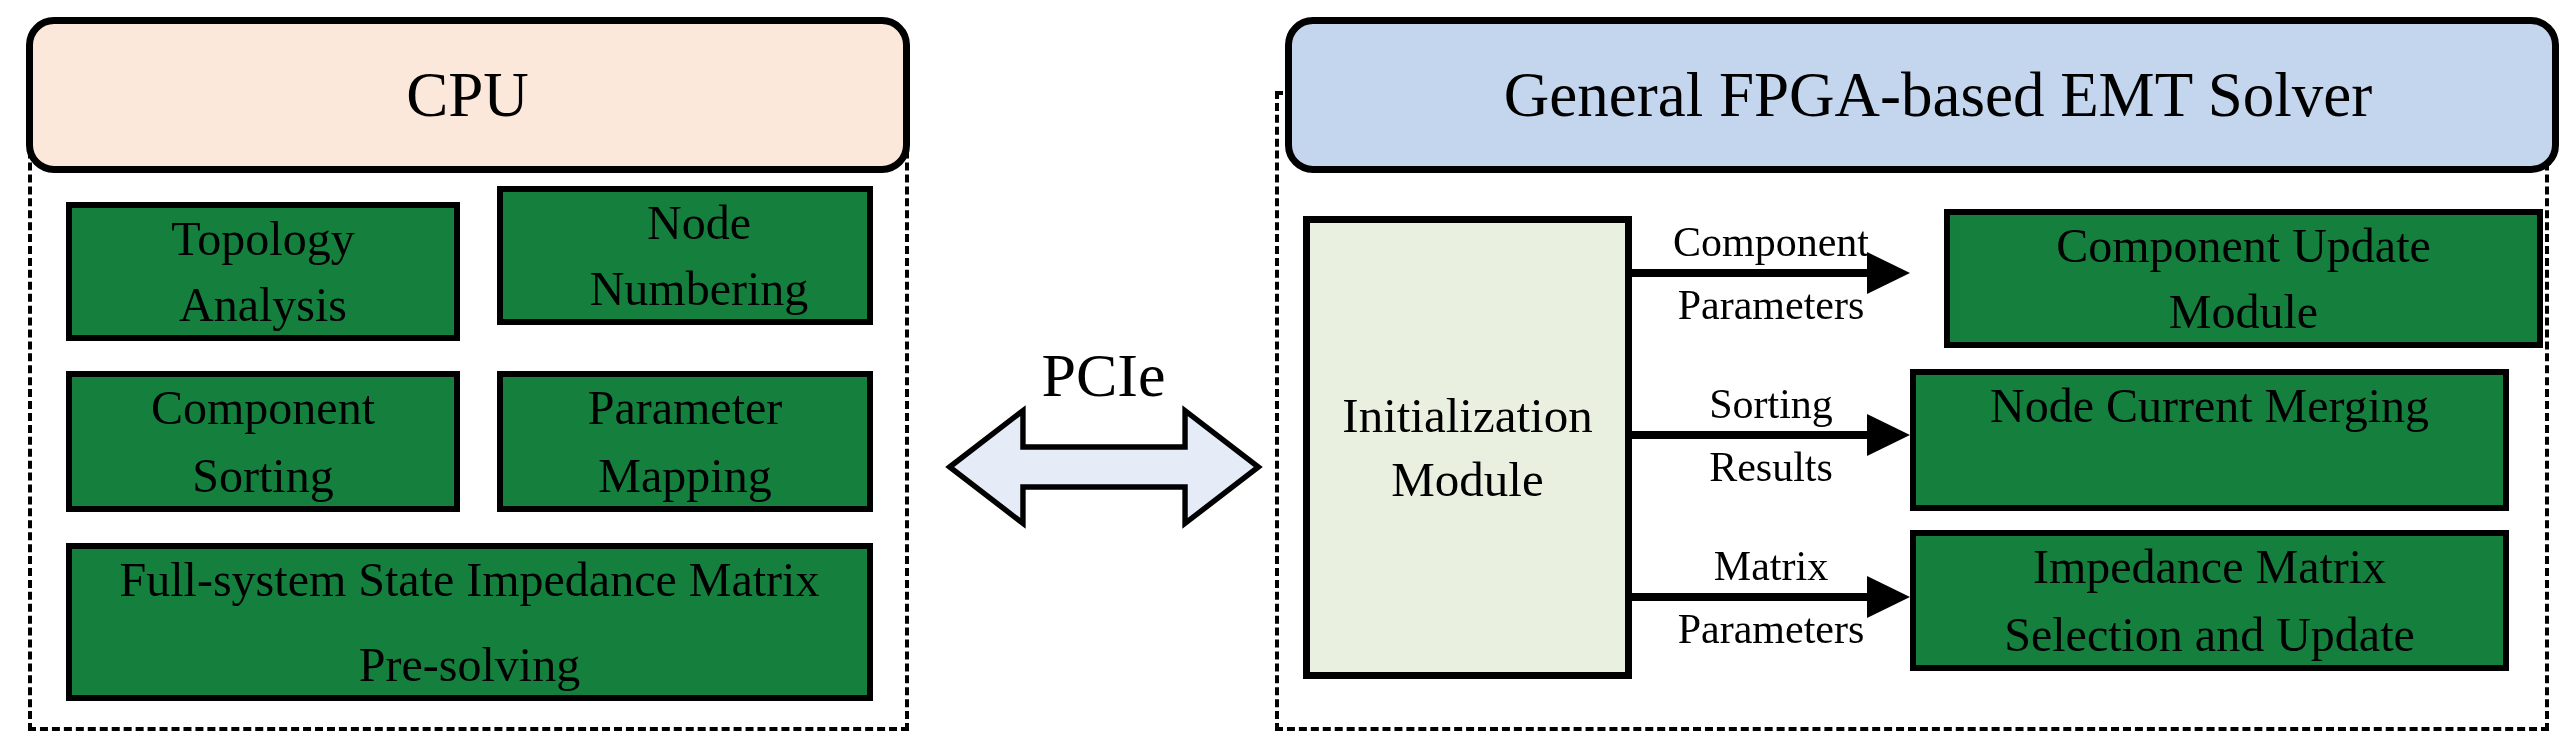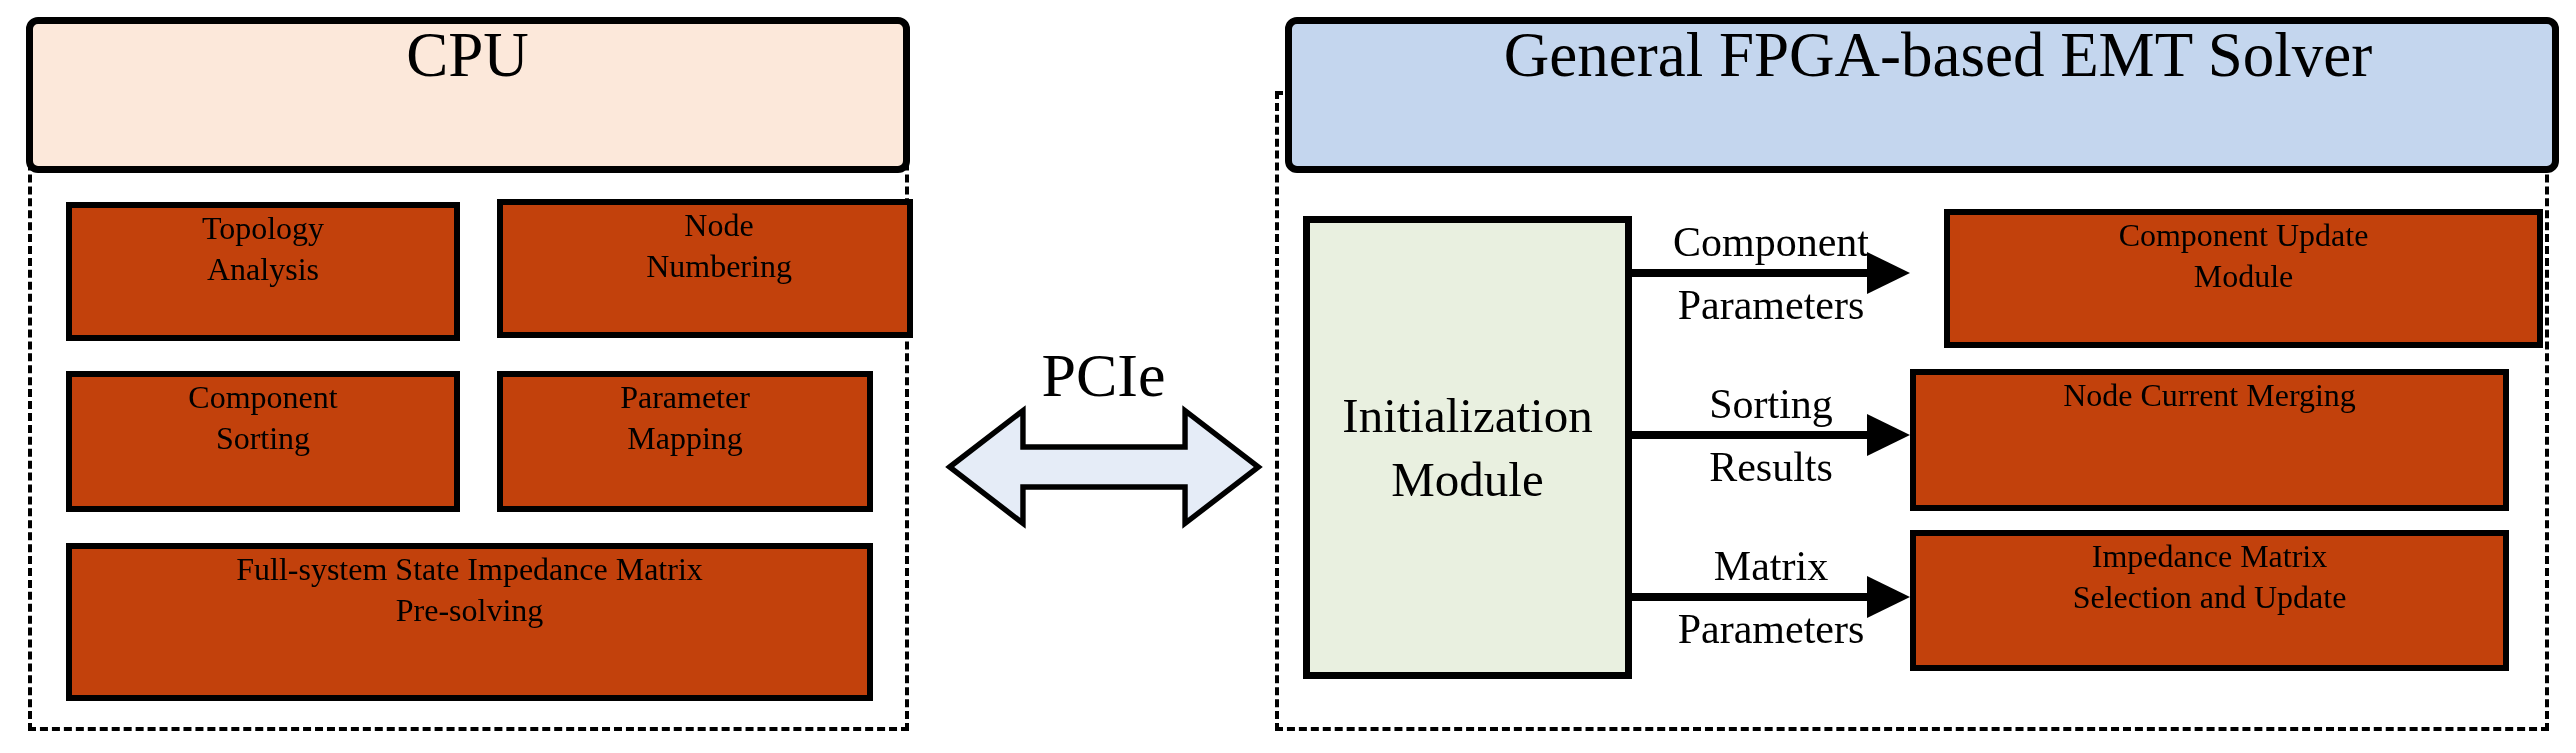--- a/index.html
+++ b/index.html
@@ -15,36 +15,36 @@
 
   
   .group{
     border:4.6px dashed #000;
     background:transparent;
   }
 
   
   .banner{
     border:7px solid #000;
-    border-radius:12px;
-    display:flex;justify-content:center;
+    border-radius:28px;
+    display:flex;align-items:center;justify-content:center;
     font-size:63px;line-height:1;
     text-align:center;
     z-index:3;
   }
   .banner.cpu{background:var(--cpu_header_fill,#fce8da);}
   .banner.fpga{background:var(--fpga_header_fill,#c4d6ee);padding-left:32px;}
 
   
   .pbox{
-    background:#c2410c;
+    background:#15803d;
     border:6.2px solid #000;
-    display:flex;flex-direction:column;align-items:center;justify-content:flex-start;
+    display:flex;flex-direction:column;align-items:center;justify-content:space-between;
     text-align:center;
-    font-size:32px;line-height:1.28;
+    font-size:48px;line-height:1.28;
     z-index:2;
   }
   .pbox span{display:block;white-space:nowrap;}
 
   .initbox{
     background:var(--init_module_fill,#e9f0e0);
     border:7px solid #000;
     display:flex;flex-direction:column;align-items:center;justify-content:center;
     font-size:49px;line-height:1.3;
     z-index:2;
@@ -86,21 +86,21 @@
 
   <div class="abs banner cpu" style="left:25.5px;top:17px;width:884px;height:156px;">
     <span>CPU</span>
   </div>
 
   <div class="abs pbox" style="left:66px;top:202px;width:394px;height:139px;">
     <span>Topology</span>
     <span>Analysis</span>
   </div>
 
-  <div class="abs pbox" style="left:497px;top:199px;width:416px;height:139px;padding-left:28px;">
+  <div class="abs pbox" style="left:497px;top:186px;width:376px;height:139px;padding-left:28px;">
     <span>Node</span>
     <span>Numbering</span>
   </div>
 
   <div class="abs pbox" style="left:66px;top:371px;width:394px;height:141px;">
     <span>Component</span>
     <span>Sorting</span>
   </div>
 
   <div class="abs pbox" style="left:497px;top:371px;width:376px;height:141px;">

